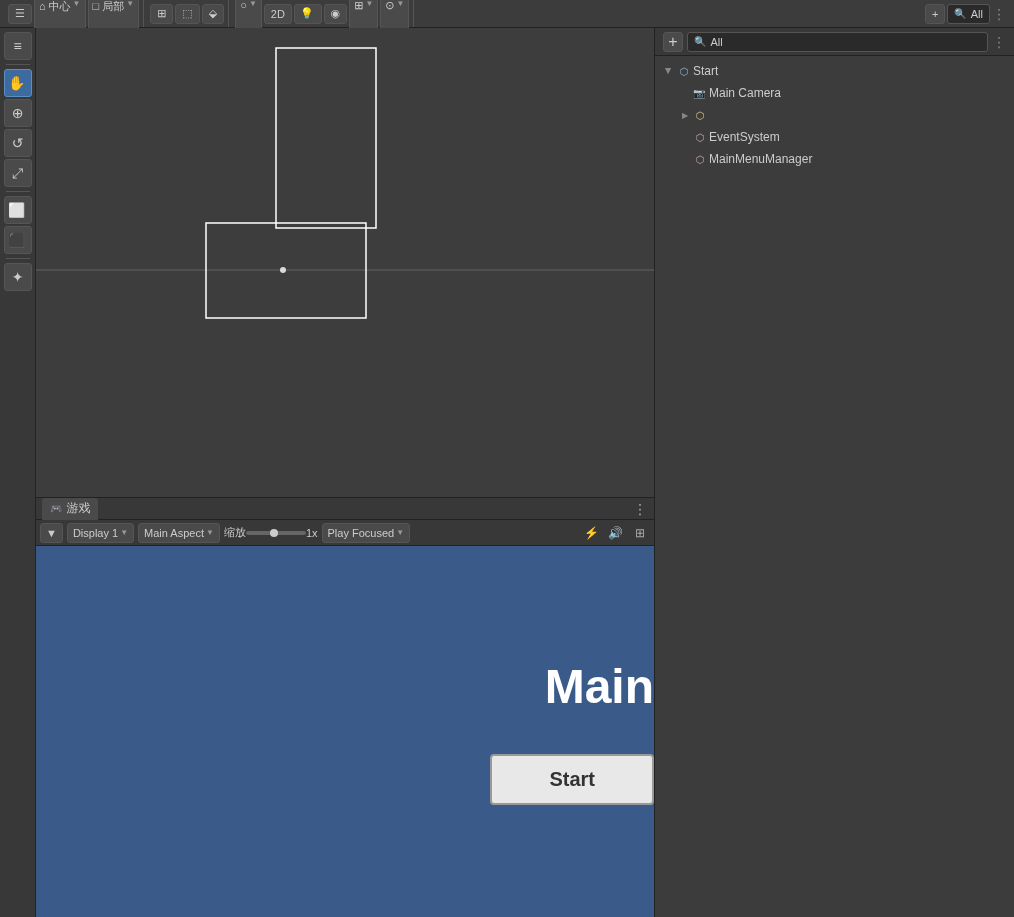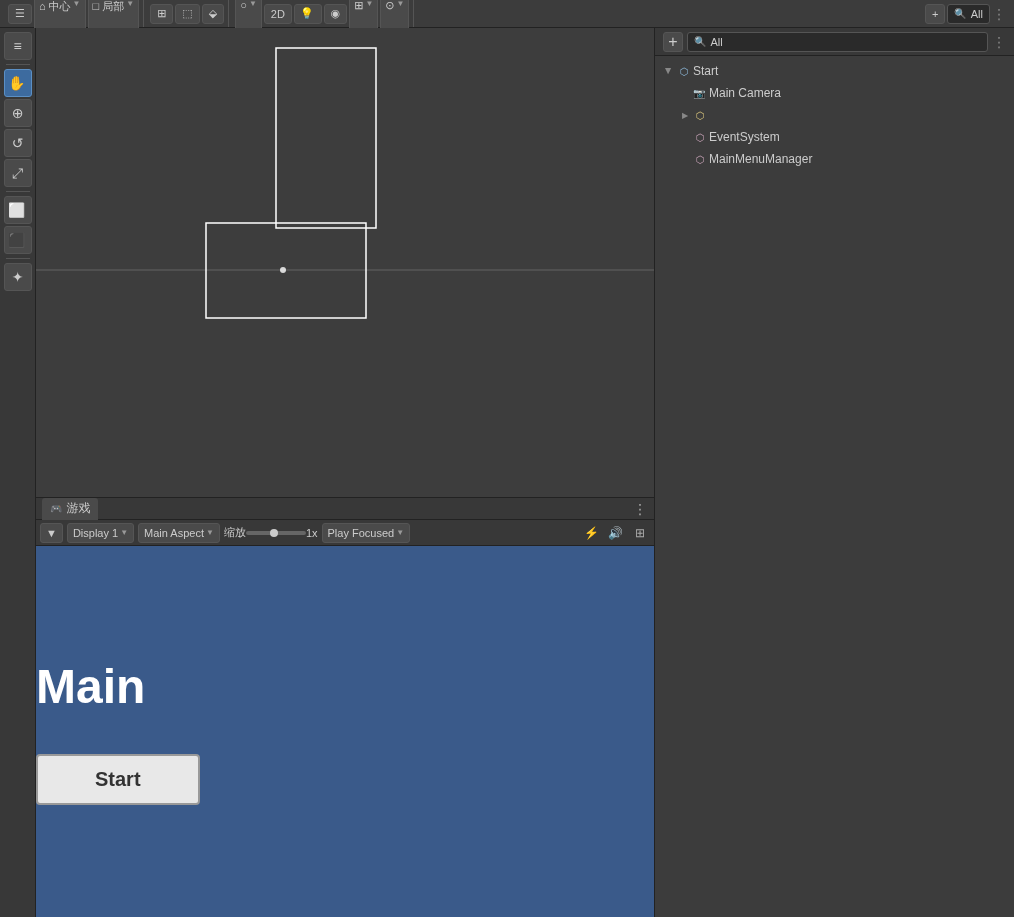--- a/index.html
+++ b/index.html
@@ -225,21 +225,21 @@
       color: #aaa;
       font-size: 14px;
       cursor: pointer;
     }
 
     
     .game-viewport {
       flex: 1;
       background: #3a5a8a;
       display: flex;
-      align-items: flex-start;
+      align-items: flex-end;
       justify-content: center;
       flex-direction: column;
       gap: 40px;
       position: relative;
     }
     .game-main-title {
       color: #ffffff;
       font-size: 48px;
       font-weight: bold;
       font-family: Arial, sans-serif;

